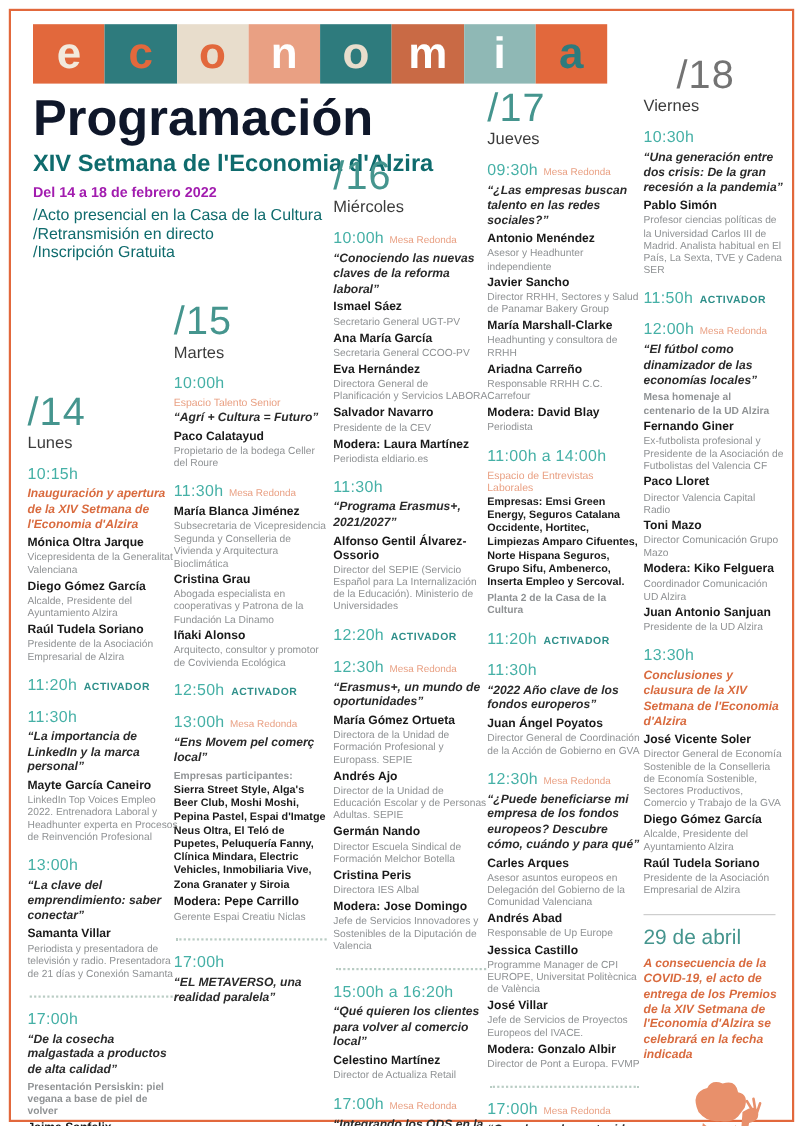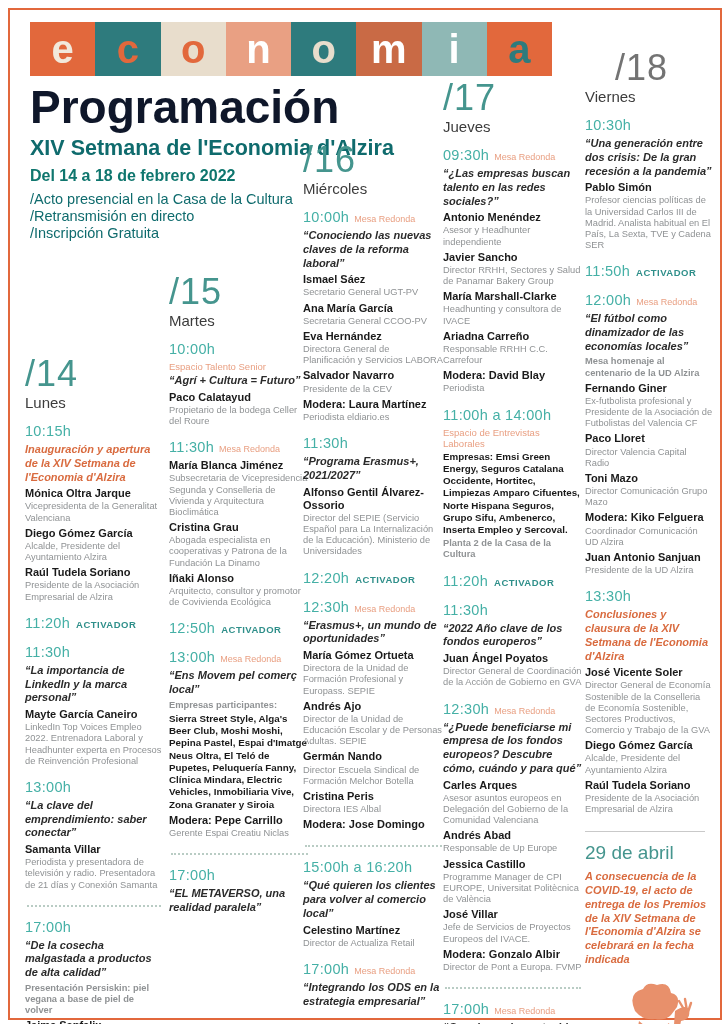--- a/index.html
+++ b/index.html
@@ -6,21 +6,21 @@
   body{font-family:"Liberation Sans","DejaVu Sans",sans-serif;background:#fff;}
   #poster{position:relative;width:726px;height:1024px;background:#fff;overflow:hidden;}
   #frame{position:absolute;left:8px;top:8px;right:4px;bottom:4px;border:2px solid #e2683c;pointer-events:none;}
 
   
   #header{position:absolute;left:30px;top:22px;width:530px;}
   #logo{display:flex;height:54px;width:522px;margin-bottom:4px;}
   #logo .tile{flex:1;display:flex;align-items:center;justify-content:center;font-weight:bold;font-size:40px;line-height:1;}
   .page-title{color:#0f172a;font-size:46px;font-weight:bold;letter-spacing:0;margin:2px 0 2px 0;}
   .page-subtitle{color:#0f6b6d;font-size:21.5px;font-weight:bold;margin:2px 0 6px 0;}
-  .page-dates{color:#0f766e;font-size:16px;font-weight:bold;margin:0 0 6px 0;}
+  .page-dates{color:#a21caf;font-size:13px;font-weight:bold;margin:0 0 6px 0;}
   .page-bullet{color:#0f6b6d;font-size:14.5px;margin:1px 0;}
 
   
   .col{position:absolute;}
   .day-num{font-size:36px;color:#45958e;font-weight:normal;letter-spacing:1px;line-height:1;}
   .day-num.orange{color:#737373;margin-left:30px;}
   .day-name{font-size:15px;color:#3c3c3c;margin:2px 0 6px 0;}
   .time-row{margin:11px 0 3px 0;}
   .time{color:#45b0a6;font-size:14.5px;letter-spacing:.3px;}
   .tag-mesa{color:#e9a083;font-size:9px;margin-left:5px;}
@@ -106,21 +106,21 @@
         <div class="session">
           <div class="time-row"><span class="time">17:00h</span></div>
           <div class="title">“De la cosecha malgastada a productos de alta calidad”</div>
           <div class="note">Presentación Persiskin: piel vegana a base de piel de volver</div>
           <div class="spk">
             <div class="spk-name">Jaime Sanfelix</div>
             <div class="spk-role">CEO Laser Food</div>
           </div>
         </div>
       </div>
-      <div class="col" style="left: 169px; top: 274px; width: 141px;">
+      <div class="col" style="left: 158px; top: 274px; width: 141px;">
         <div class="day-num">/15</div>
         <div class="day-name">Martes</div>
         <div class="session">
           <div class="time-row"><span class="time">10:00h</span></div>
           <div class="pre">Espacio Talento Senior</div>
           <div class="title">“Agrí + Cultura = Futuro”</div>
           <div class="spk">
             <div class="spk-name">Paco Calatayud</div>
             <div class="spk-role">Propietario de la bodega Celler del Roure</div>
           </div>
@@ -211,20 +211,21 @@
           <div class="spk">
             <div class="spk-name">Germán Nando</div>
             <div class="spk-role">Director Escuela Sindical de Formación Melchor Botella</div>
           </div>
           <div class="spk">
             <div class="spk-name">Cristina Peris</div>
             <div class="spk-role">Directora IES Albal</div>
           </div>
           <div class="spk">
             <div class="spk-name">Modera: Jose Domingo</div>
+            <div class="spk-role">Jefe de Servicios Innovadores y Sostenibles de la Diputación de Valencia</div>
           </div>
           <div class="divider"></div>
         </div>
         <div class="session">
           <div class="time-row"><span class="time">15:00h a 16:20h</span></div>
           <div class="title">“Qué quieren los clientes para volver al comercio local”</div>
           <div class="spk">
             <div class="spk-name">Celestino Martínez</div>
             <div class="spk-role">Director de Actualiza Retail</div>
           </div>
@@ -243,21 +244,21 @@
           <div class="spk">
             <div class="spk-name">Antonio Menéndez</div>
             <div class="spk-role">Asesor y Headhunter independiente</div>
           </div>
           <div class="spk">
             <div class="spk-name">Javier Sancho</div>
             <div class="spk-role">Director RRHH, Sectores y Salud de Panamar Bakery Group</div>
           </div>
           <div class="spk">
             <div class="spk-name">María Marshall-Clarke</div>
-            <div class="spk-role">Headhunting y consultora de IVACE</div>
+            <div class="spk-role">Headhunting y consultora de RRHH</div>
           </div>
           <div class="spk">
             <div class="spk-name">Ariadna Carreño</div>
             <div class="spk-role">Responsable RRHH C.C. Carrefour</div>
           </div>
           <div class="spk">
             <div class="spk-name">Modera: David Blay</div>
             <div class="spk-role">Periodista</div>
           </div>
         </div>

